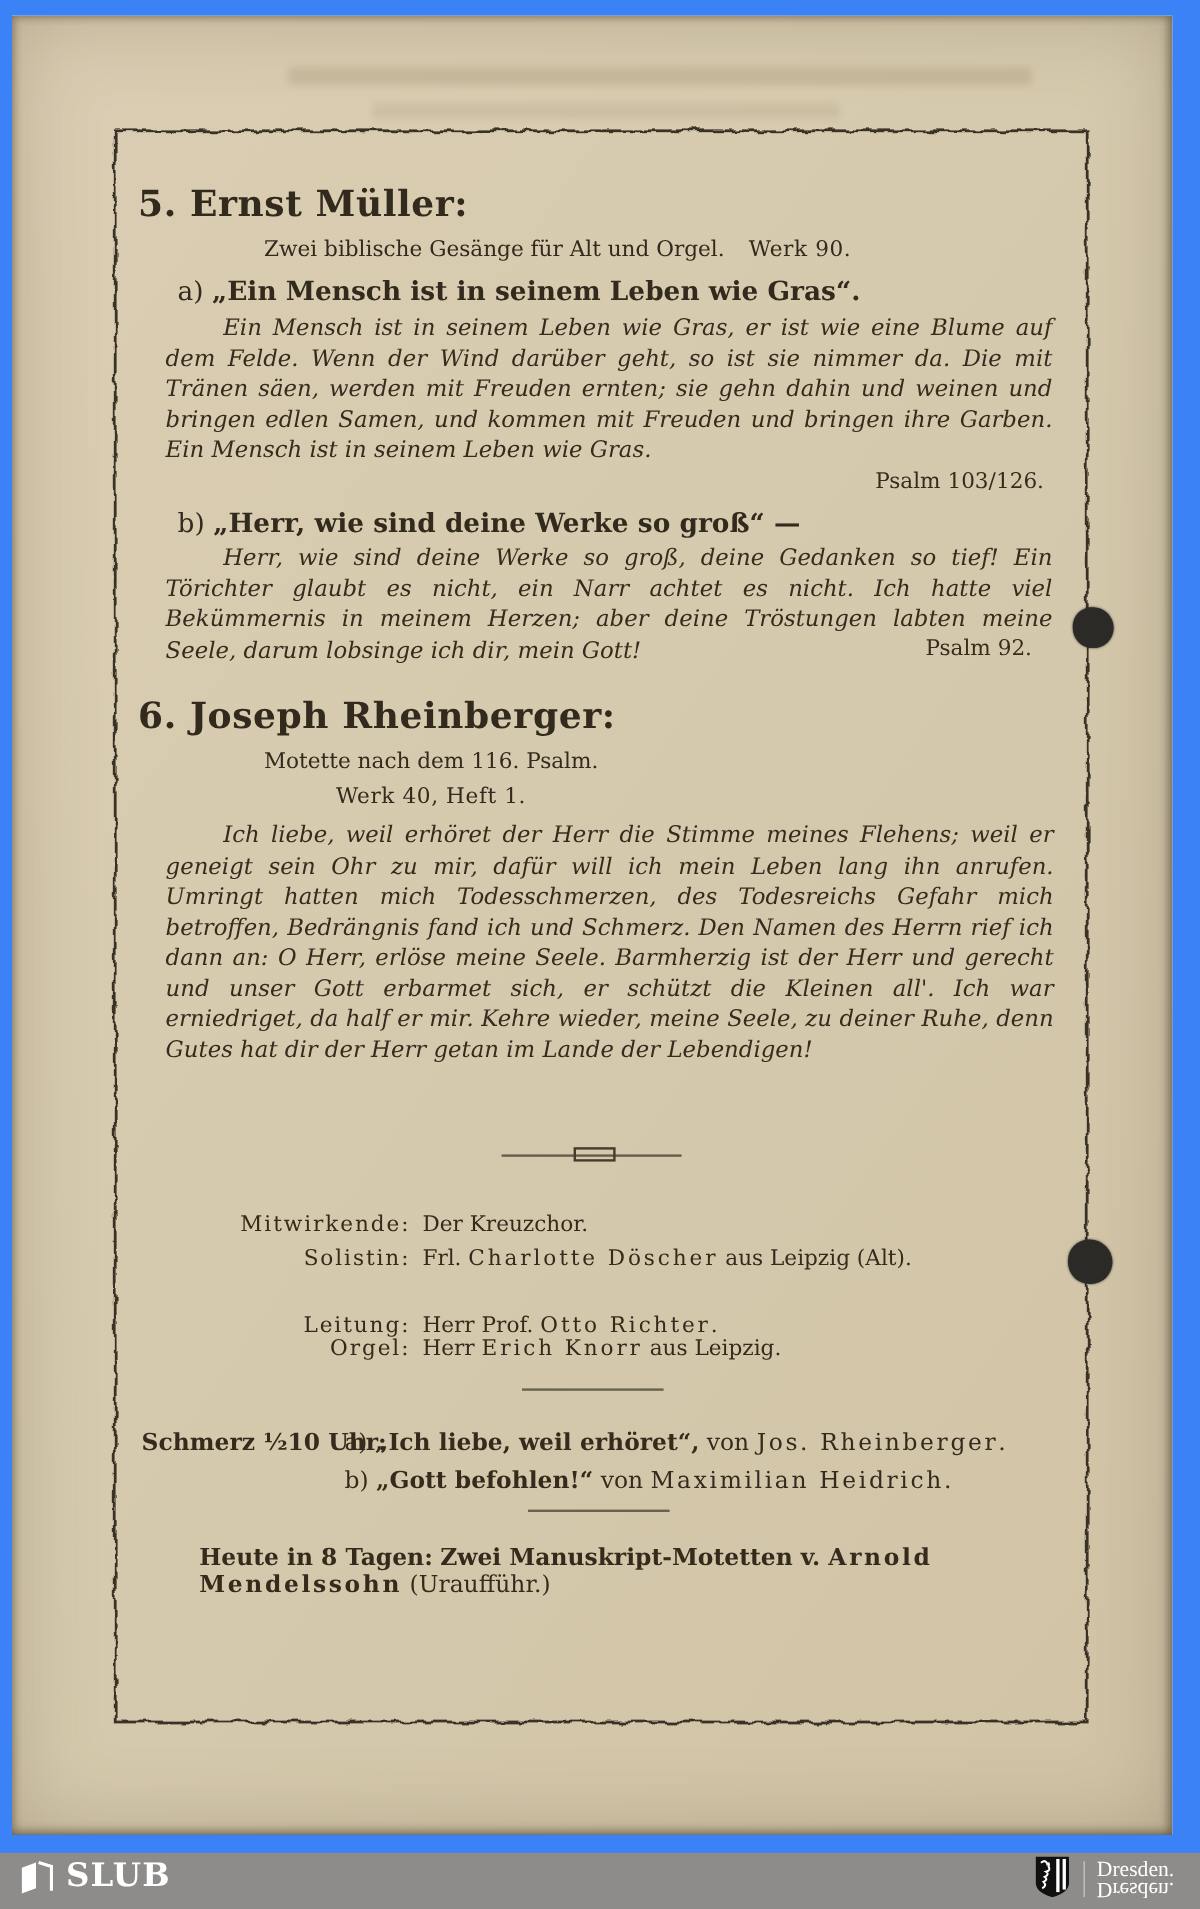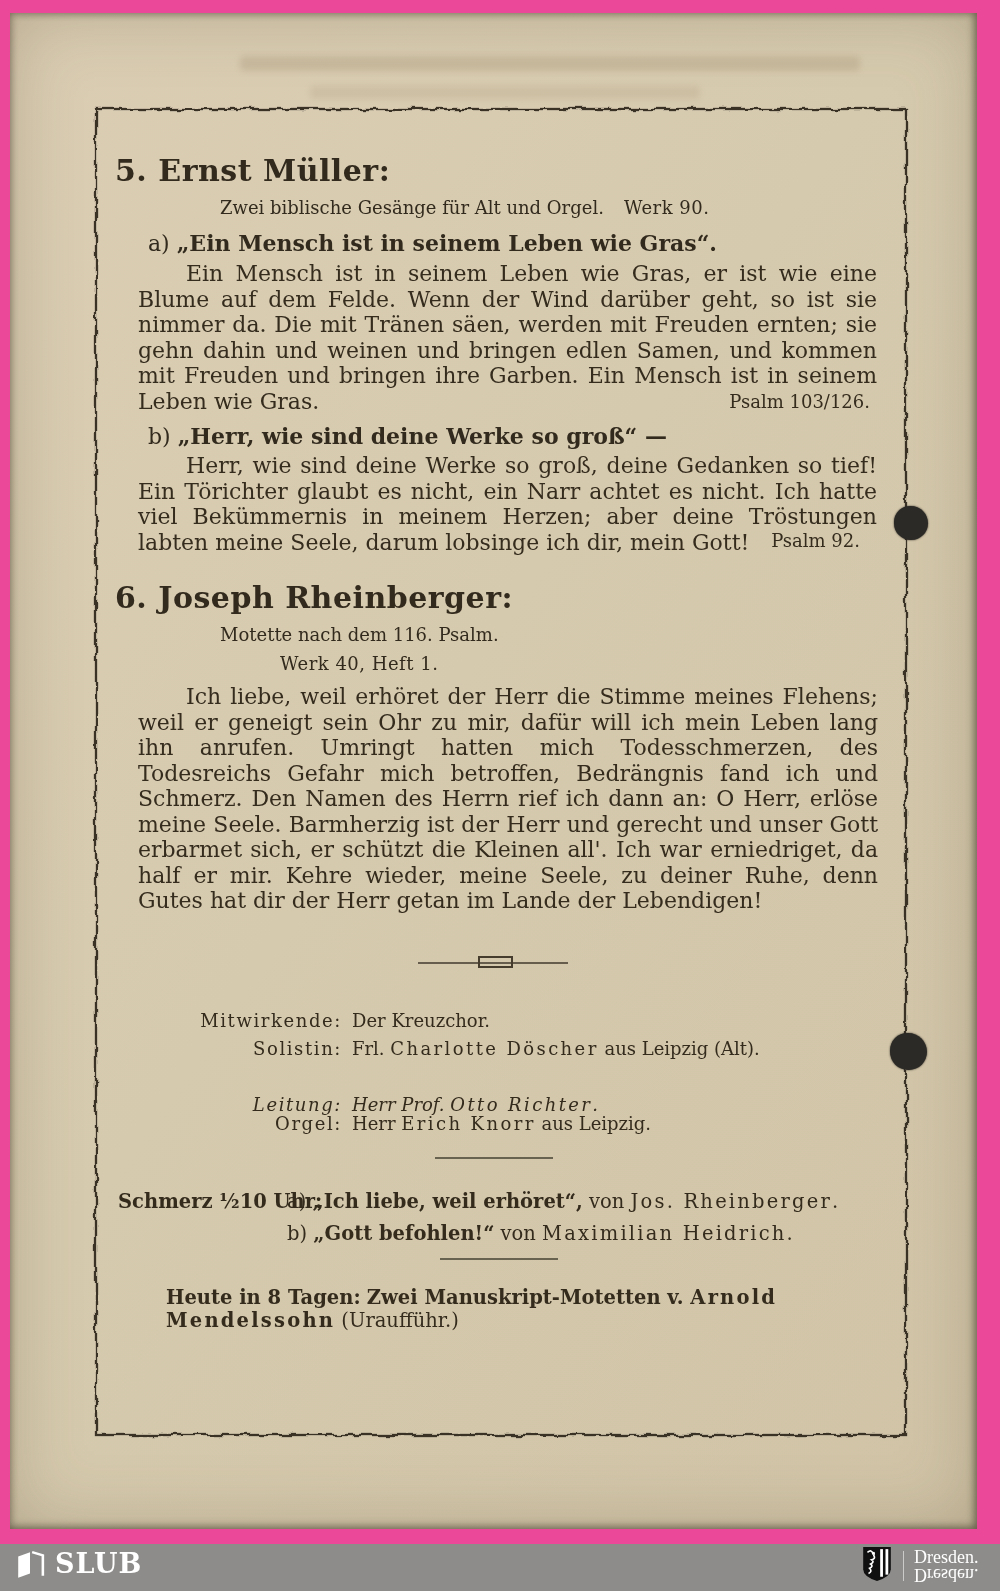--- a/index.html
+++ b/index.html
@@ -1,37 +1,37 @@
 <!DOCTYPE html>
 <html><head>
 <meta charset="utf-8">
 <style>
   html,body{margin:0;padding:0;background:#26251f;}
-  .stage{position:relative;width:1000px;height:1591px;background:#ec4899;overflow:hidden;
+  .stage{position:relative;width:1000px;height:1591px;background:#3b82f6;overflow:hidden;
          font-family:"DejaVu Serif",serif;}
   .abs{position:absolute;}
   .paper{left:10px;top:13px;width:967px;height:1516px;
          background:linear-gradient(125deg,#dacdb3 0%,#d6caae 45%,#d0c3a6 100%);
          box-shadow:inset 0 0 70px rgba(95,80,55,.28), inset -4px 0 7px rgba(40,35,25,.35),
                     inset 0 -4px 7px rgba(40,35,25,.3), inset 3px 3px 6px rgba(60,50,35,.18);}
   .ghost{background:#8a7352;filter:blur(3px);border-radius:4px;}
   .g1{left:240px;top:56px;width:620px;height:15px;opacity:.20;}
   .g2{left:310px;top:86px;width:390px;height:13px;opacity:.14;}
   .frame-svg{left:89px;top:102px;}
   .hole{border-radius:48% 52% 50% 50%;background:#2c2a26;box-shadow:0 0 2px rgba(30,28,24,.9);}
   .hole1{left:894px;top:506px;width:34px;height:34px;}
   .hole2{left:890px;top:1033px;width:37px;height:37px;}
   .ink{color:#322a1d;}
   .h-num{font-size:30px;font-weight:bold;letter-spacing:.5px;}
   .subt{font-size:18px;font-weight:normal;}
   .werk{font-size:18px;font-weight:normal;margin-left:20px;letter-spacing:.5px;}
   .subhead{font-size:22px;}
   .subhead .ttl{font-weight:bold;}
-  .par{font-size:22px;line-height:25.5px;text-align:justify;text-indent:48px;
-       color:#352c1e;}
+  .par{font-size:19px;line-height:25.5px;text-align:justify;text-indent:48px;
+       color:#352c1e;font-style:italic;}
   .psalm{font-size:18px;color:#352c1e;}
   .orn-line{height:2px;background:#4a4236;opacity:.8;}
   .orn-rect{width:31px;height:8px;border:2px solid #453c2e;background:transparent;}
   .rule{height:2px;background:#55503f;opacity:.85;}
   .prow{display:flex;font-size:18px;color:#342b1d;}
   .plabel{width:152px;text-align:right;letter-spacing:1.6px;margin-right:10px;flex:none;}
   .pname{letter-spacing:2.4px;}
   .ann{font-size:19.5px;color:#342b1d;}
   .annb{font-weight:bold;}
   .annname{letter-spacing:2.2px;}
@@ -104,21 +104,21 @@
     <span><span>Der Kreuzchor.</span><span class="pname"></span><span></span></span>
   </div>
   <div class="abs prow" style="left:190px;top:1038px;">
     <span class="plabel">Solistin:</span>
     <span><span>Frl. </span><span class="pname">Charlotte Döscher</span><span> aus Leipzig (Alt).</span></span>
   </div>
   <div class="abs prow" style="left:190px;top:1101px;margin-top:12px;">
     <span class="plabel">Orgel:</span>
     <span><span>Herr </span><span class="pname">Erich Knorr</span><span> aus Leipzig.</span></span>
   </div>
-  <div class="abs prow" style="left:190px;top:1094px;font-style:italic;">
+  <div class="abs prow" style="left:190px;top:1094px;">
     <span class="plabel">Leitung:</span>
     <span><span>Herr Prof. </span><span class="pname">Otto Richter</span><span>.</span></span>
   </div>
 
   <div class="abs rule" style="left:435px;top:1157px;width:118px;"></div>
 
   <div class="abs ann annb" style="left:118px;top:1190px;">Schmerz ½10 Uhr:</div>
   <div class="abs ann" style="left:287px;top:1190px;">
     <span>a) </span><span class="annb">„Ich liebe, weil erhöret“,</span><span> von </span><span class="annname">Jos. Rheinberger</span><span>.</span>
   </div>

